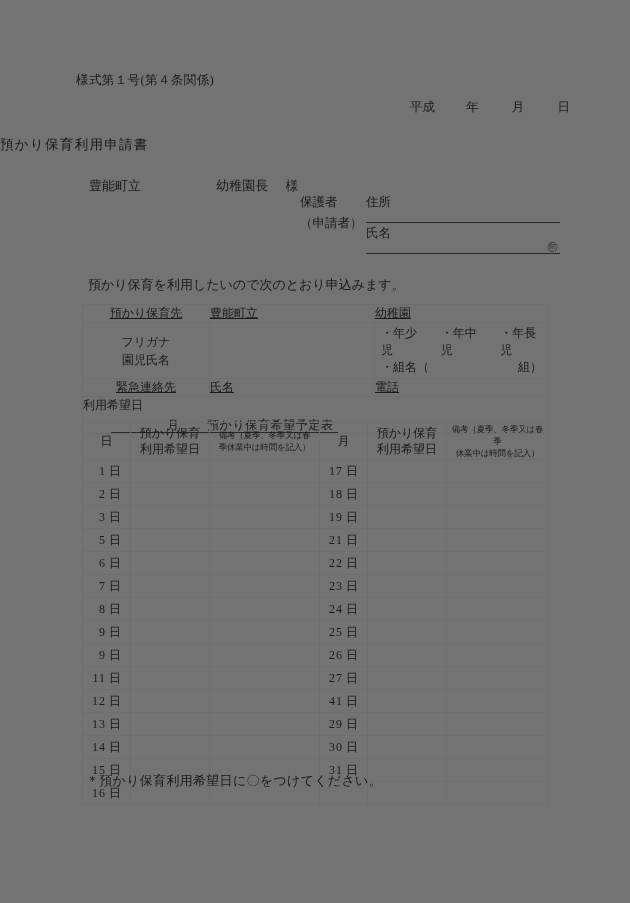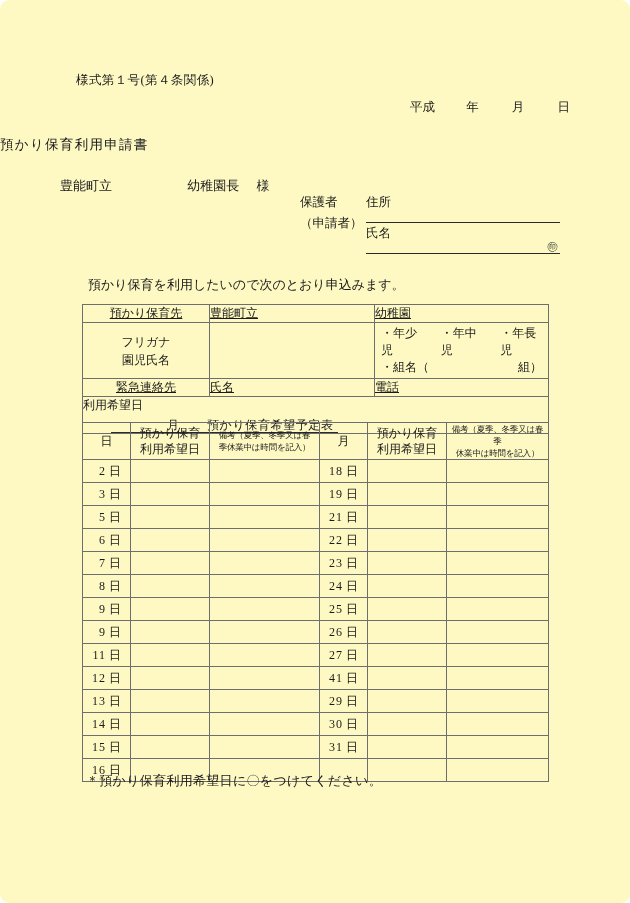--- a/index.html
+++ b/index.html
@@ -8,24 +8,23 @@
     background: #ffffff;
   }
   body {
     font-family: "Liberation Serif", "DejaVu Serif", serif;
     color: #1a1a1a;
   }
   #page {
     position: relative;
     width: 630px;
     height: 903px;
-    background: #fef9c3;
+    background: #737373;
     box-sizing: border-box;
     overflow: hidden;
-    border-radius: 9px;
   }
 
   
   .form-no {
     position: absolute;
     left: 76px;
     top: 72px;
     font-size: 12.5px;
     letter-spacing: 0.4px;
     white-space: nowrap;
@@ -47,21 +46,21 @@
     left: 0;
     top: 136px;
     width: 630px;
     text-align: left;
     font-size: 13.5px;
     letter-spacing: 1.3px;
   }
 
   .addressee {
     position: absolute;
-    left: 60px;
+    left: 89px;
     top: 177px;
     font-size: 13px;
     white-space: nowrap;
   }
   .addressee .town { margin-right: 72px; }
   .addressee .kinder { margin-right: 14px; }
 
   
   .applicant {
     position: absolute;
@@ -338,20 +337,28 @@
         <td class="hdr">月</td>
         <td class="hdr">
           <div>預かり保育</div>
           <div>利用希望日</div>
         </td>
         <td class="hdr">
           <div class="hdr-small">備考（夏季、冬季又は春季</div>
           <div class="hdr-small">休業中は時間を記入）</div>
         </td>
       </tr>
+    <tr>
+          <td class="day-cell"><span class="day-num">1</span><span class="day-unit">日</span></td>
+          <td></td>
+          <td></td>
+          <td class="day-cell"><span class="day-num">17</span><span class="day-unit">日</span></td>
+          <td></td>
+          <td></td>
+        </tr>
         <tr>
           <td class="day-cell"><span class="day-num">2</span><span class="day-unit">日</span></td>
           <td></td>
           <td></td>
           <td class="day-cell"><span class="day-num">18</span><span class="day-unit">日</span></td>
           <td></td>
           <td></td>
         </tr>
         <tr>
           <td class="day-cell"><span class="day-num">3</span><span class="day-unit">日</span></td>

